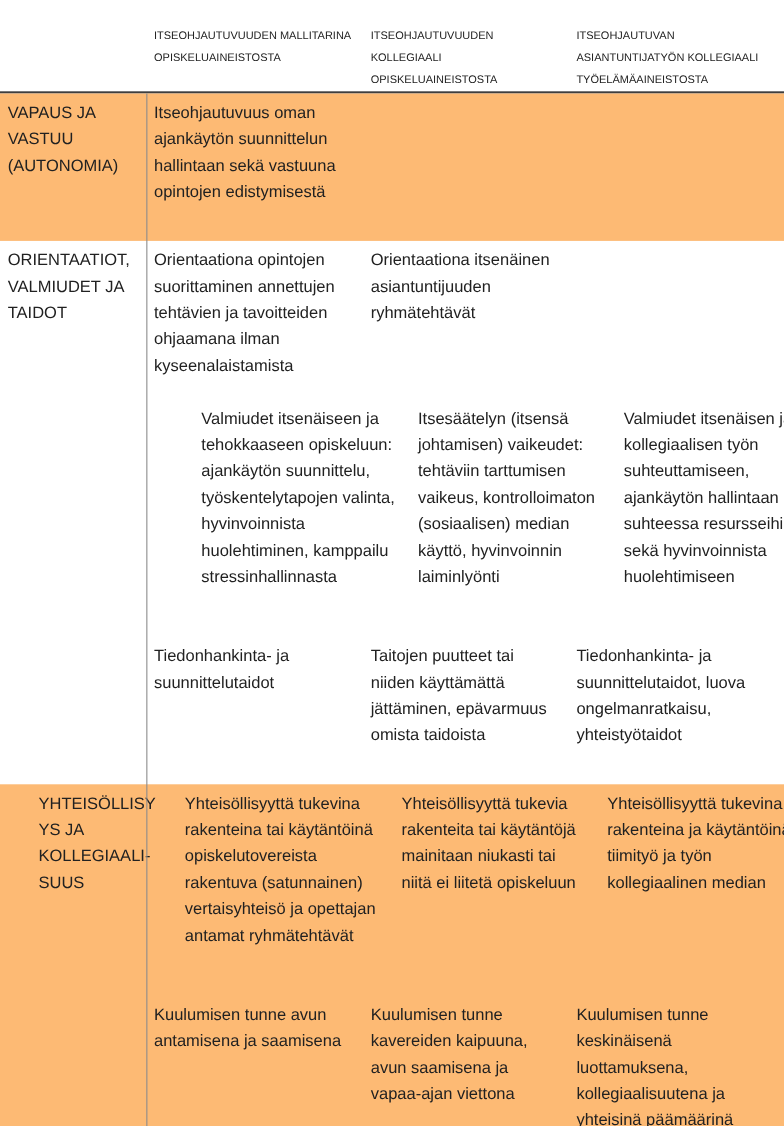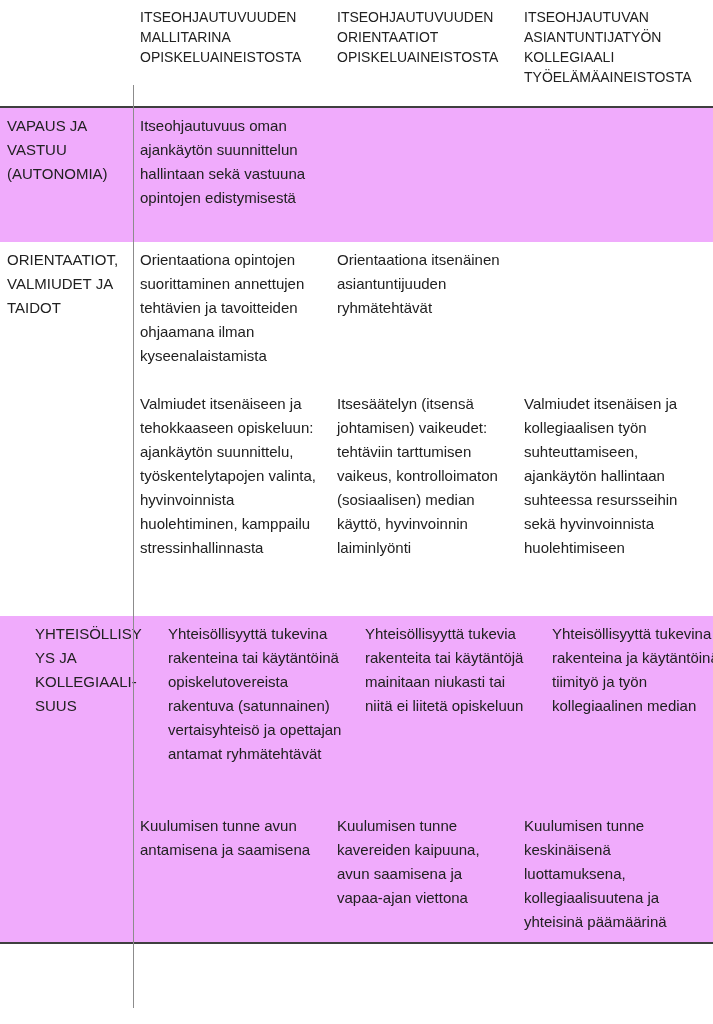--- a/index.html
+++ b/index.html
@@ -24,65 +24,65 @@
     width: 1px;
     background: #8c8c8c;
     z-index: 2;
   }
   .tbl {
     width: 713px;
   }
   .thead {
     display: grid;
     grid-template-columns: 133px 197px 187px 196px;
-    height: 108px;
+    height: 85px;
     box-sizing: border-box;
-    padding-top: 7px;
+    padding-top: 23px;
     border-bottom: 2px solid #3f3f3f;
-    font-size: 14px;
+    font-size: 10px;
     line-height: 20px;
   }
   .section {
     padding-top: 6px;
     padding-bottom: 8px;
   }
-  .section.shaded { background: #f0abfc; }
+  .section.shaded { background: #fdba74; }
   .section.last { border-bottom: 2px solid #3f3f3f; }
   .band {
     display: grid;
     grid-template-columns: 133px 197px 187px 196px;
     font-size: 15px;
     line-height: 24px;
   }
   .cell {
     box-sizing: border-box;
     padding: 0 10px 0 7px;
     overflow-wrap: break-word;
   }
   .rowhead {
     text-transform: none;
   }
   
   .h120 { min-height: 120px; }
   .h144 { min-height: 144px; }
-  .h216 { min-height: 216px; }
+  .h216 { min-height: 216px; padding-left: 43px; }
   .h192 { min-height: 192px; padding-left: 28px; }
 </style>
 </head>
 <body>
 
 <div id="page">
   <div id="vline"></div>
 
   <div class="tbl">
 
     <div class="thead">
       <div class="cell"></div>
       <div class="cell">ITSEOHJAUTUVUUDEN MALLITARINA OPISKELUAINEISTOSTA</div>
-      <div class="cell">ITSEOHJAUTUVUUDEN ORIENTAATIOT OPISKELUAINEISTOSTA</div>
+      <div class="cell">ITSEOHJAUTUVUUDEN KOLLEGIAALI OPISKELUAINEISTOSTA</div>
       <div class="cell">ITSEOHJAUTUVAN ASIANTUNTIJATYÖN KOLLEGIAALI TYÖELÄMÄAINEISTOSTA</div>
     </div>
 
     <div class="section shaded">
       <div class="band h120">
         <div class="cell rowhead">VAPAUS JA VASTUU (AUTONOMIA)</div>
         <div class="cell">Itseohjautuvuus oman ajankäytön suunnittelun hallintaan sekä vastuuna opintojen edistymisestä</div>
       </div>
     </div>
 
@@ -91,20 +91,26 @@
         <div class="cell rowhead">ORIENTAATIOT, VALMIUDET JA TAIDOT</div>
         <div class="cell">Orientaationa opintojen suorittaminen annettujen tehtävien ja tavoitteiden ohjaamana ilman kyseenalaistamista</div>
         <div class="cell">Orientaationa itsenäinen asiantuntijuuden ryhmätehtävät</div>
       </div>
       <div class="band h216">
         <div class="cell"></div>
         <div class="cell">Valmiudet itsenäiseen ja tehokkaaseen opiskeluun: ajankäytön suunnittelu, työskentelytapojen valinta, hyvinvoinnista huolehtiminen, kamppailu stressinhallinnasta</div>
         <div class="cell">Itsesäätelyn (itsensä johtamisen) vaikeudet: tehtäviin tarttumisen vaikeus, kontrolloimaton (sosiaalisen) median käyttö, hyvinvoinnin laiminlyönti</div>
         <div class="cell">Valmiudet itsenäisen ja kollegiaalisen työn suhteuttamiseen, ajankäytön hallintaan suhteessa resursseihin sekä hyvinvoinnista huolehtimiseen</div>
       </div>
+      <div class="band h120">
+        <div class="cell"></div>
+        <div class="cell">Tiedonhankinta- ja suunnittelutaidot</div>
+        <div class="cell">Taitojen puutteet tai niiden käyttämättä jättäminen, epävarmuus omista taidoista</div>
+        <div class="cell">Tiedonhankinta- ja suunnittelutaidot, luova ongelmanratkaisu, yhteistyötaidot</div>
+      </div>
     </div>
 
     <div class="section shaded last">
       <div class="band h192">
         <div class="cell rowhead">YHTEISÖLLISYYS JA KOLLEGIAALI­SUUS</div>
         <div class="cell">Yhteisöllisyyttä tukevina rakenteina tai käytäntöinä opiskelutovereista rakentuva (satunnainen) vertaisyhteisö ja opettajan antamat ryhmätehtävät</div>
         <div class="cell">Yhteisöllisyyttä tukevia rakenteita tai käytäntöjä mainitaan niukasti tai niitä ei liitetä opiskeluun</div>
         <div class="cell">Yhteisöllisyyttä tukevina rakenteina ja käytäntöinä tiimityö ja työn kollegiaalinen median</div>
       </div>
       <div class="band h120">

